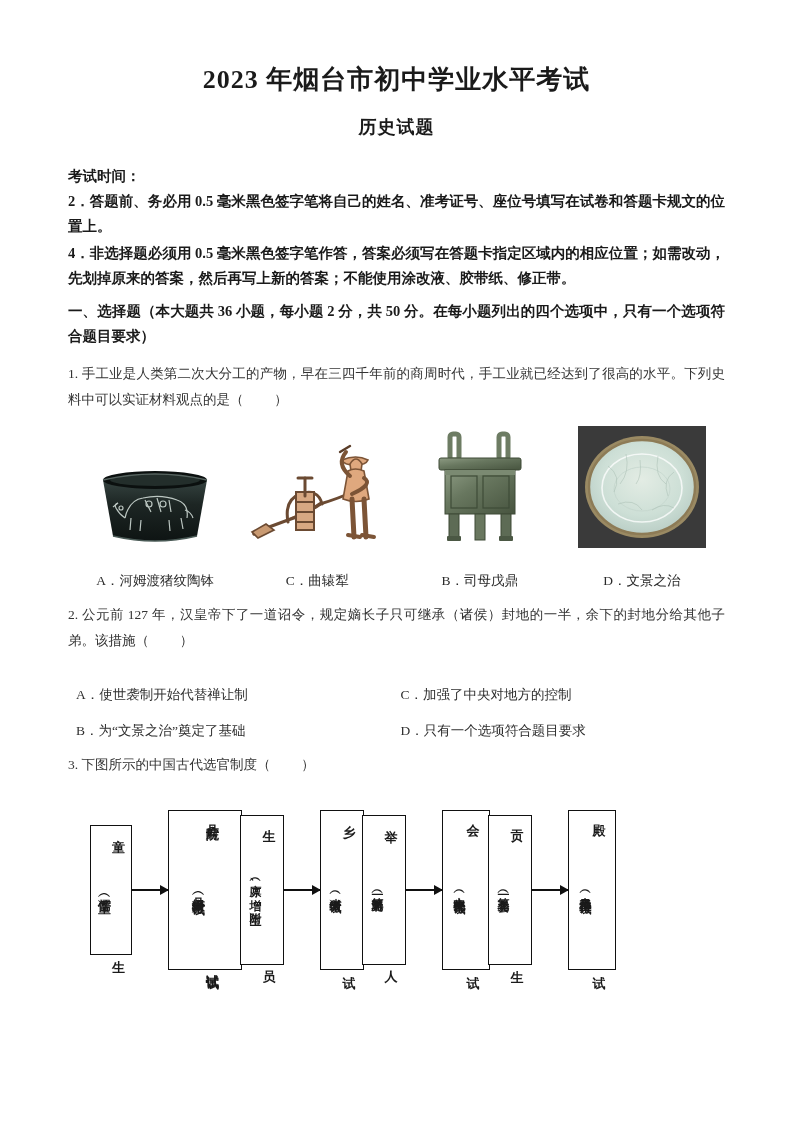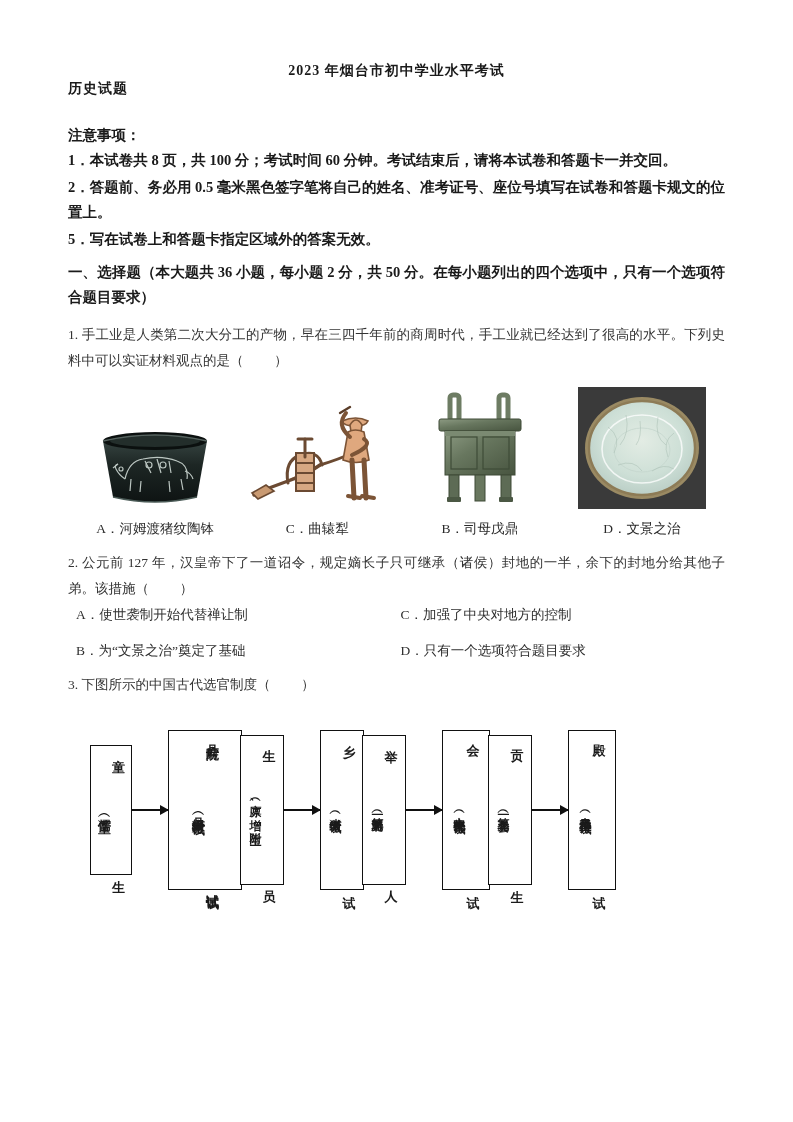--- a/index.html
+++ b/index.html
@@ -31,28 +31,30 @@
     font-size: 12.5px;
     color: #8d8d8d;
     letter-spacing: .4px;
     white-space: nowrap;
     font-family: "Liberation Serif", "DejaVu Serif", serif;
   }
 
   
   .doc-title {
     text-align: center;
-    font-size: 14px;
+    font-size: 26px;
     font-weight: bold;
     margin-top: 62px;
     letter-spacing: 1px;
   }
   .doc-subtitle {
-    font-size: 14px;
-    font-weight: bold;
+    text-align: center;
+    font-size: 18px;
+    font-weight: bold;
+    margin-top: 18px;
     letter-spacing: 1px;
   }
 
   
   .notice-head {
     font-size: 14.5px;
     font-weight: bold;
     margin-top: 26px;
     line-height: 1.55;
   }
@@ -98,31 +100,31 @@
     width: 150px;
   }
   .pic-frame {
     height: 122px;
     display: flex;
     align-items: flex-end;
     justify-content: center;
   }
   .pic-caption {
     font-size: 13.5px;
-    margin-top: 11px;
+    margin-top: 24px;
     color: #2a2a2a;
     white-space: nowrap;
   }
 
   
   .choice-grid {
     display: grid;
     grid-template-columns: 1fr 1fr;
     row-gap: 18px;
-    margin-top: 4px;
+    margin-top: 32px;
     padding-left: 8px;
   }
   .choice {
     font-size: 13.5px;
     color: #2f2f2f;
   }
 
   
   .flow-wrap {
     margin-top: 16px;
@@ -191,24 +193,23 @@
 </style>
 </head>
 <body>
 
 <div class="page">
 
 
   <div class="doc-title">2023 年烟台市初中学业水平考试</div>
   <div class="doc-subtitle">历史试题</div>
 
-  <div class="notice-head">注意事项：</div>
-  <div class="notice-item">1．本试卷共 8 页，共 100 分；考试时间 60 分钟。考试结束后，请将本试卷和答题卡一并交回。</div>
+  <div class="notice-head">考试时间：</div>
   <div class="notice-item">2．答题前、务必用 0.5 毫米黑色签字笔将自己的姓名、准考证号、座位号填写在试卷和答题卡规文的位置上。</div>
-  <div class="notice-item">5．写在试卷上和答题卡指定区域外的答案无效。</div>
+  <div class="notice-item">4．非选择题必须用 0.5 毫米黑色签字笔作答，答案必须写在答题卡指定区域内的相应位置；如需改动，先划掉原来的答案，然后再写上新的答案；不能使用涂改液、胶带纸、修正带。</div>
 
   <div class="section-heading">一、选择题（本大题共 36 小题，每小题 2 分，共 50 分。在每小题列出的四个选项中，只有一个选项符合题目要求）</div>
 
   <div class="question-stem">
     <span>1.</span>
     <span>手工业是人类第二次大分工的产物，早在三四千年前的商周时代，手工业就已经达到了很高的水平。下列史料中可以实证材料观点的是（</span><span class="paren-blank">&nbsp;&nbsp;</span><span>）</span>
   </div>
 
   <div class="picture-row">
 

